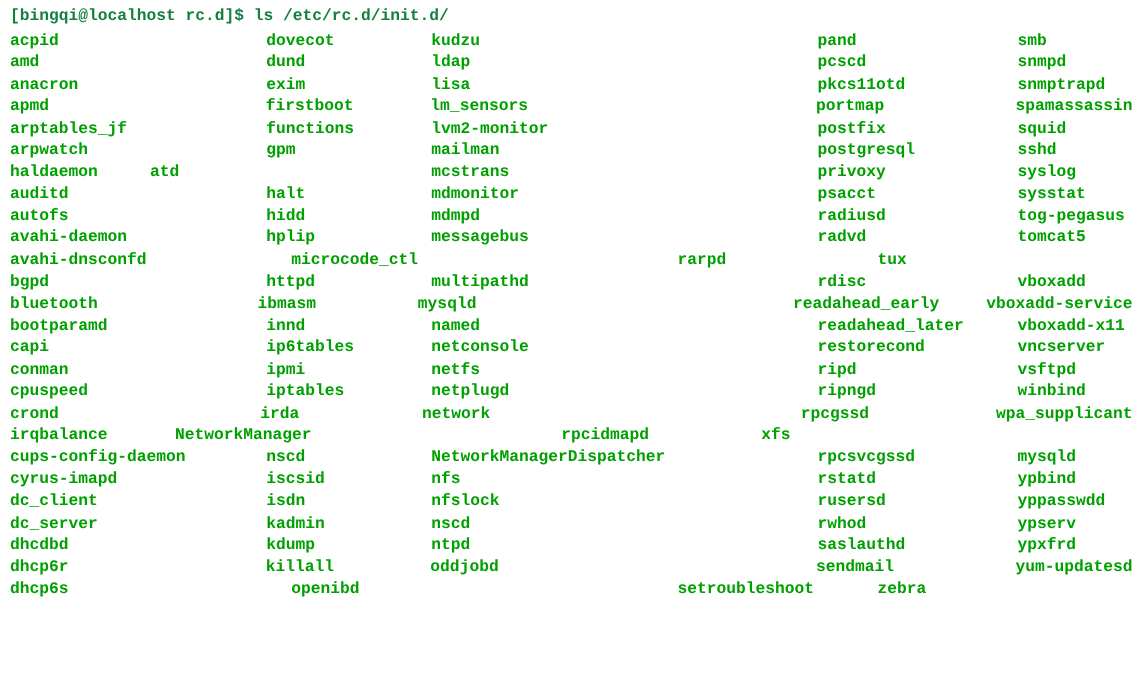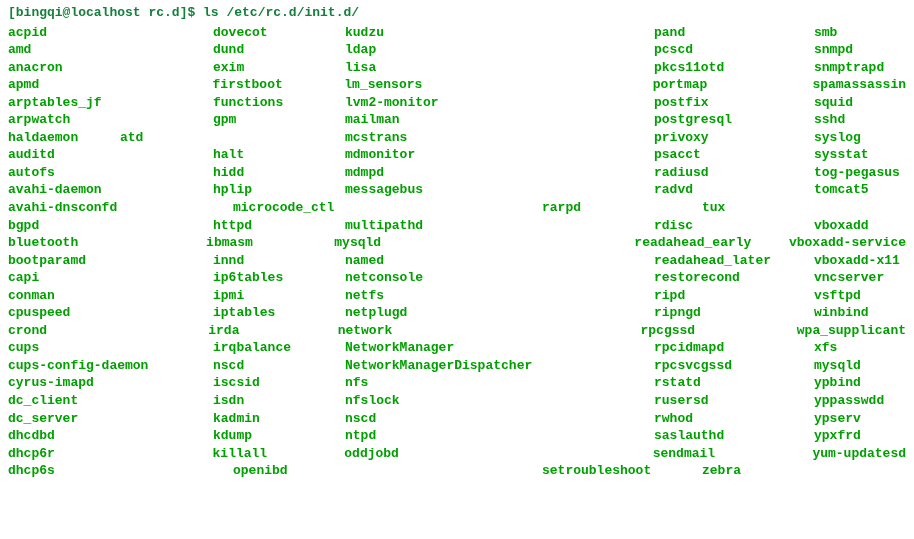--- a/index.html
+++ b/index.html
@@ -165,21 +165,20 @@
       <span class="col c4"><span class="file">winbind</span></span>
     </div>
     <div class="row">
       <span class="col c0"><span class="file">crond</span></span>
       <span class="col c1"><span class="file">irda</span></span>
       <span class="col c2"><span class="file">network</span></span>
       <span class="col c3"><span class="file">rpcgssd</span></span>
       <span class="col c4"><span class="file">wpa_supplicant</span></span>
     </div>
     <div class="row">
-      <span class="col c0"><span class="file">cups</span></span>
       <span class="col c1"><span class="file">irqbalance</span></span>
       <span class="col c2"><span class="file">NetworkManager</span></span>
       <span class="col c3"><span class="file">rpcidmapd</span></span>
       <span class="col c4"><span class="file">xfs</span></span>
     </div>
     <div class="row">
       <span class="col c0"><span class="file">cups-config-daemon</span></span>
       <span class="col c1"><span class="file">nscd</span></span>
       <span class="col c2"><span class="file">NetworkManagerDispatcher</span></span>
       <span class="col c3"><span class="file">rpcsvcgssd</span></span>

